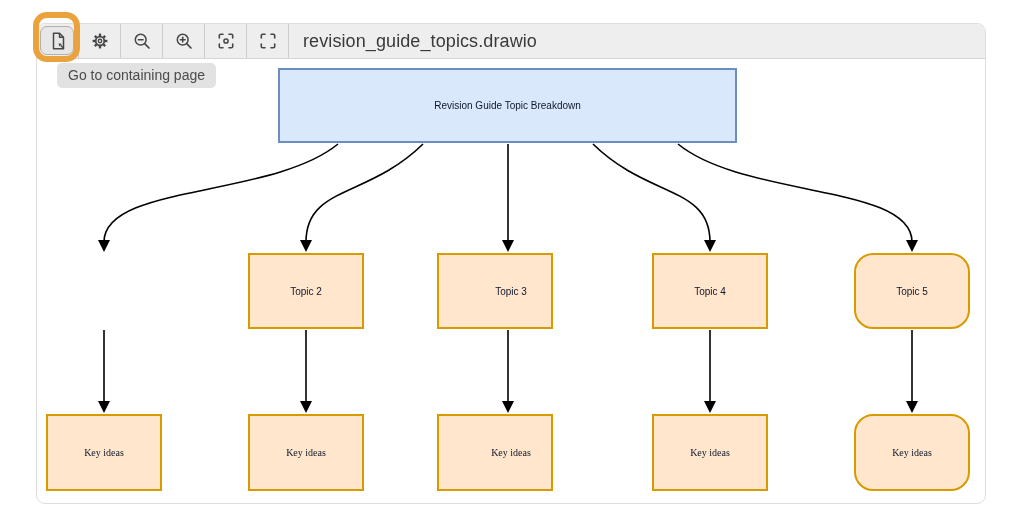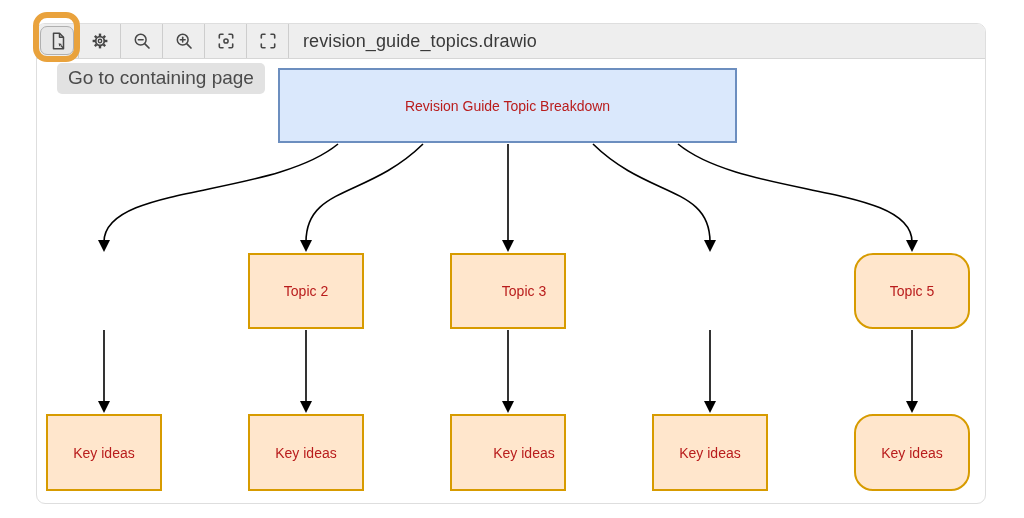--- a/index.html
+++ b/index.html
@@ -15,30 +15,30 @@
           background:transparent;border:none;border-right:1px solid #cdcdcd;padding:0;margin:0;cursor:pointer;}
   .tb-btn.highlighted{position:relative;}
   .tb-btn.highlighted .btn-face{position:absolute;left:3px;top:2px;right:4px;bottom:3px;
           background:#e7e7e7;border:1px solid #b0b0b0;border-radius:7px;}
   .tb-btn svg{position:relative;display:block;}
   .filename{display:flex;align-items:center;margin-left:14px;font-size:18px;color:#3a3a3a;letter-spacing:.1px;}
   
   .ring{position:absolute;left:33px;top:12px;width:47px;height:50px;box-sizing:border-box;
         border:6px solid #E9A23C;border-radius:14px;z-index:30;}
   
-  .tooltip{position:absolute;left:57px;top:63px;background:#e2e2e2;color:#4b4b4b;font-size:19px;
+  .tooltip{position:absolute;left:57px;top:63px;background:#e2e2e2;color:#4b4b4b;font-size:14px;
            padding:4px 11px 5px 11px;border-radius:5px;z-index:20;white-space:nowrap;}
   
   .node{position:absolute;box-sizing:border-box;display:flex;align-items:center;justify-content:center;
-        font-size:14px;color:#b91c1c;text-align:center;z-index:10;}
+        font-size:10px;color:#0f172a;text-align:center;z-index:10;}
   .node.root{left:278px;top:68px;width:459px;height:75px;background:#dae8fc;border:2px solid #6c8ebf;}
   .node.topic,.node.key{width:116px;background:#ffe6cc;border:2px solid #d79b00;}
   .node.topic{top:253px;height:76px;}
-  .node.key{top:414px;height:77px;}
-  .c1{left:46px;} .c2{left:248px;text-align:right;} .c3{left:450px;padding-left:32px;} .c4{left:652px;} .c5{left:854px;border-radius:19px;}
+  .node.key{top:414px;height:77px;font-family:Liberation Serif, serif;}
+  .c1{left:46px;} .c2{left:248px;text-align:right;} .c3{left:437px;padding-left:32px;} .c4{left:652px;} .c5{left:854px;border-radius:19px;}
   svg.edges{position:absolute;left:0;top:0;width:1024px;height:518px;z-index:5;pointer-events:none;}
 </style>
 </head>
 <body>
 
 <div class="page">
 
   <div class="viewer">
     <div class="toolbar">
 
@@ -138,20 +138,21 @@
       <path d="M508 330 L508 403" marker-end="url(#arrow)"></path>
       <path d="M710 330 L710 403" marker-end="url(#arrow)"></path>
       <path d="M912 330 L912 403" marker-end="url(#arrow)"></path>
     </g>
   </svg>
 
   <div class="node root">Revision Guide Topic Breakdown</div>
 
   <div class="node topic c2">Topic 2</div>
   <div class="node topic c3">Topic 3</div>
+  <div class="node topic c4">Topic 4</div>
   <div class="node topic c5">Topic 5</div>
 
   <div class="node key c1">Key ideas</div>
   <div class="node key c2">Key ideas</div>
   <div class="node key c3">Key ideas</div>
   <div class="node key c4">Key ideas</div>
   <div class="node key c5">Key ideas</div>
 
   <div class="ring"></div>
   <div class="tooltip">

